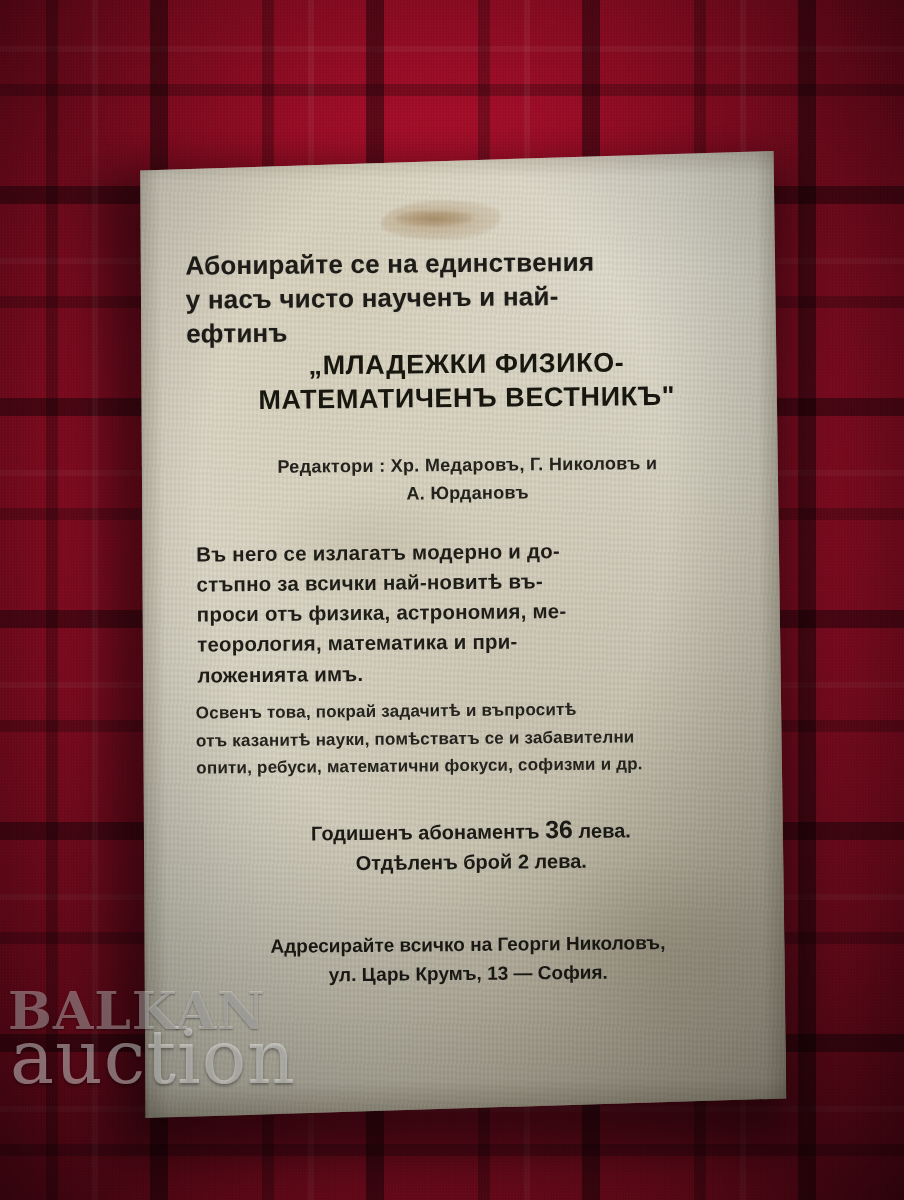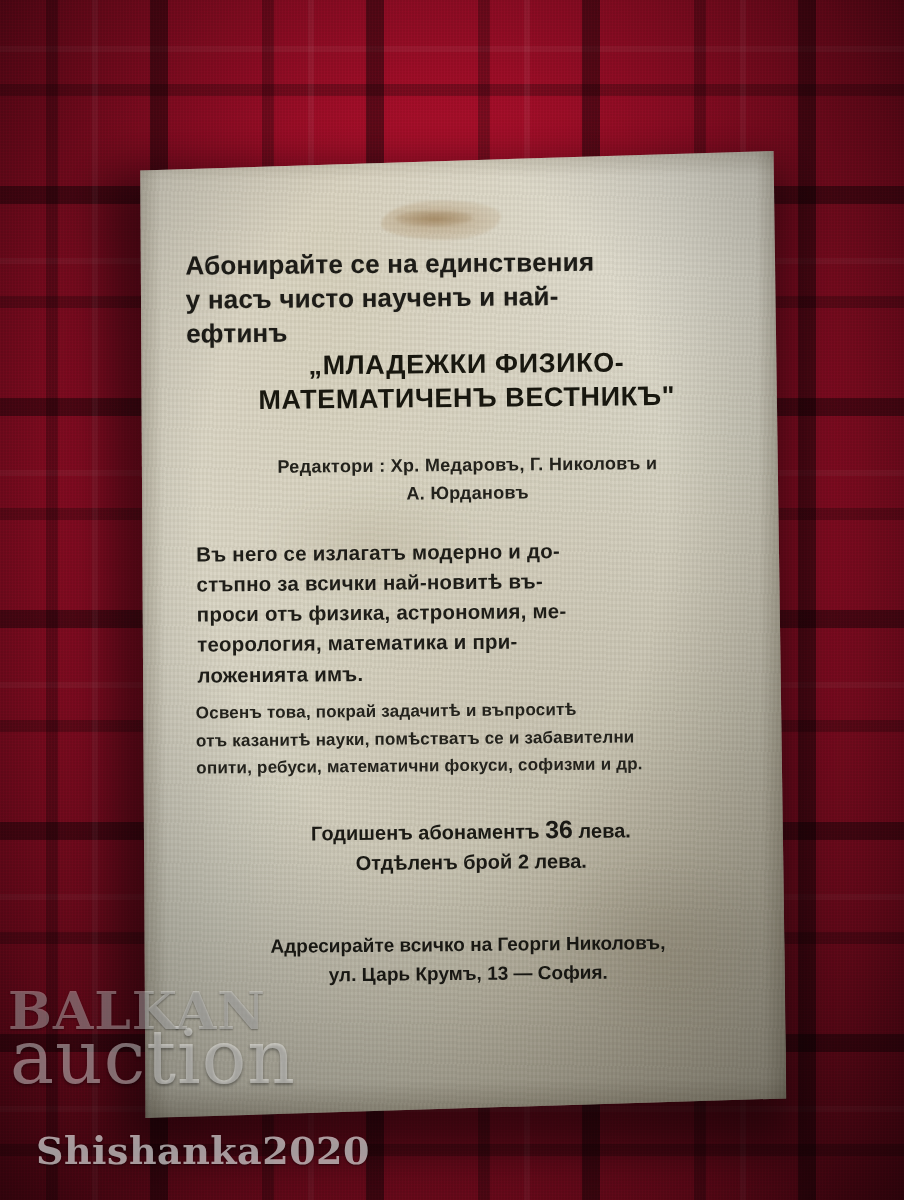--- a/index.html
+++ b/index.html
@@ -357,15 +357,14 @@
         <span class="ln">ул. Царь Крумъ, 13 — София.</span>
       </div>
 
     </div>
   </div>
 
   <div class="scene-vignette"></div>
 
   <div class="wm wm-auction">auction</div>
   <div class="wm wm-balkan">BALKAN</div>
-  <div class="wm wm-shop">Shishanka2020</div>
 
 </div>
 
 </body></html>

